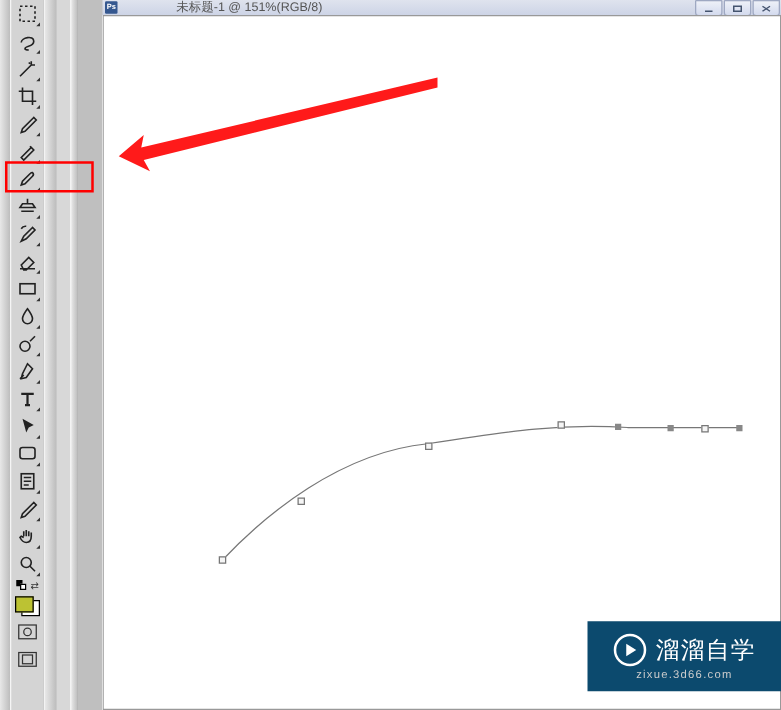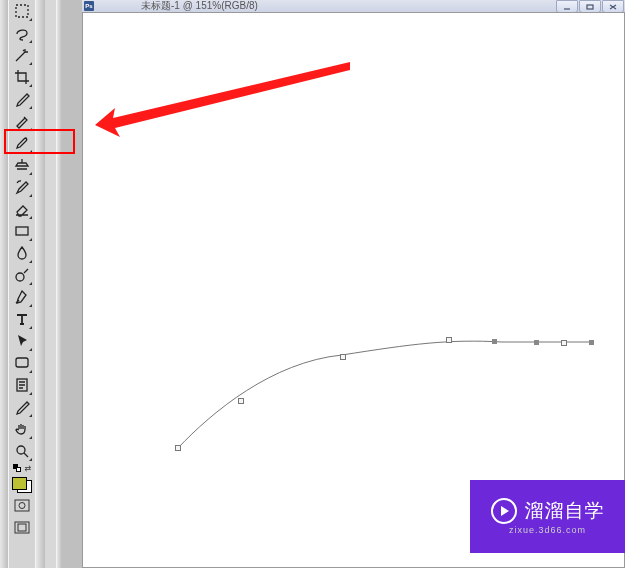--- a/index.html
+++ b/index.html
@@ -47,21 +47,21 @@
   .anchor { position: absolute; width: 6px; height: 6px; border: 1px solid #777; background: #f5f5f5; box-sizing: border-box; }
   .handlefill { background: #888; border: none; width: 5px; height: 5px; }
 
   
   .redbox { position: absolute; border: 2px solid #ff0000; }
 
   
   .arrowlayer { position: absolute; left: 0; top: 0; width: 625px; height: 568px; pointer-events: none; }
 
   
-  .watermark { position: absolute; right: 0; bottom: 15px; width: 155px; height: 73px; background: #6d28d9; display: flex; align-items: center; justify-content: center; flex-direction: column; }
+  .watermark { position: absolute; right: 0; bottom: 15px; width: 155px; height: 56px; background: #0c4a6e; display: flex; align-items: center; justify-content: center; flex-direction: column; }
   .watermark .row1 { display: flex; align-items: center; }
   .watermark .playicon { width: 22px; height: 22px; border: 2px solid #fff; border-radius: 50%; display: flex; align-items: center; justify-content: center; margin-right: 8px; }
   .watermark .playicon::after { content: ""; width: 0; height: 0; border-left: 8px solid #fff; border-top: 5px solid transparent; border-bottom: 5px solid transparent; margin-left: 2px; }
   .watermark .brand { color: #fff; font-size: 19px; font-weight: 500; letter-spacing: 1px; }
   .watermark .sub { color: #ccc; font-size: 9px; letter-spacing: 1px; margin-top: 1px; }
 </style>
 </head>
 <body>
 
 <div class="strip s0"></div>

